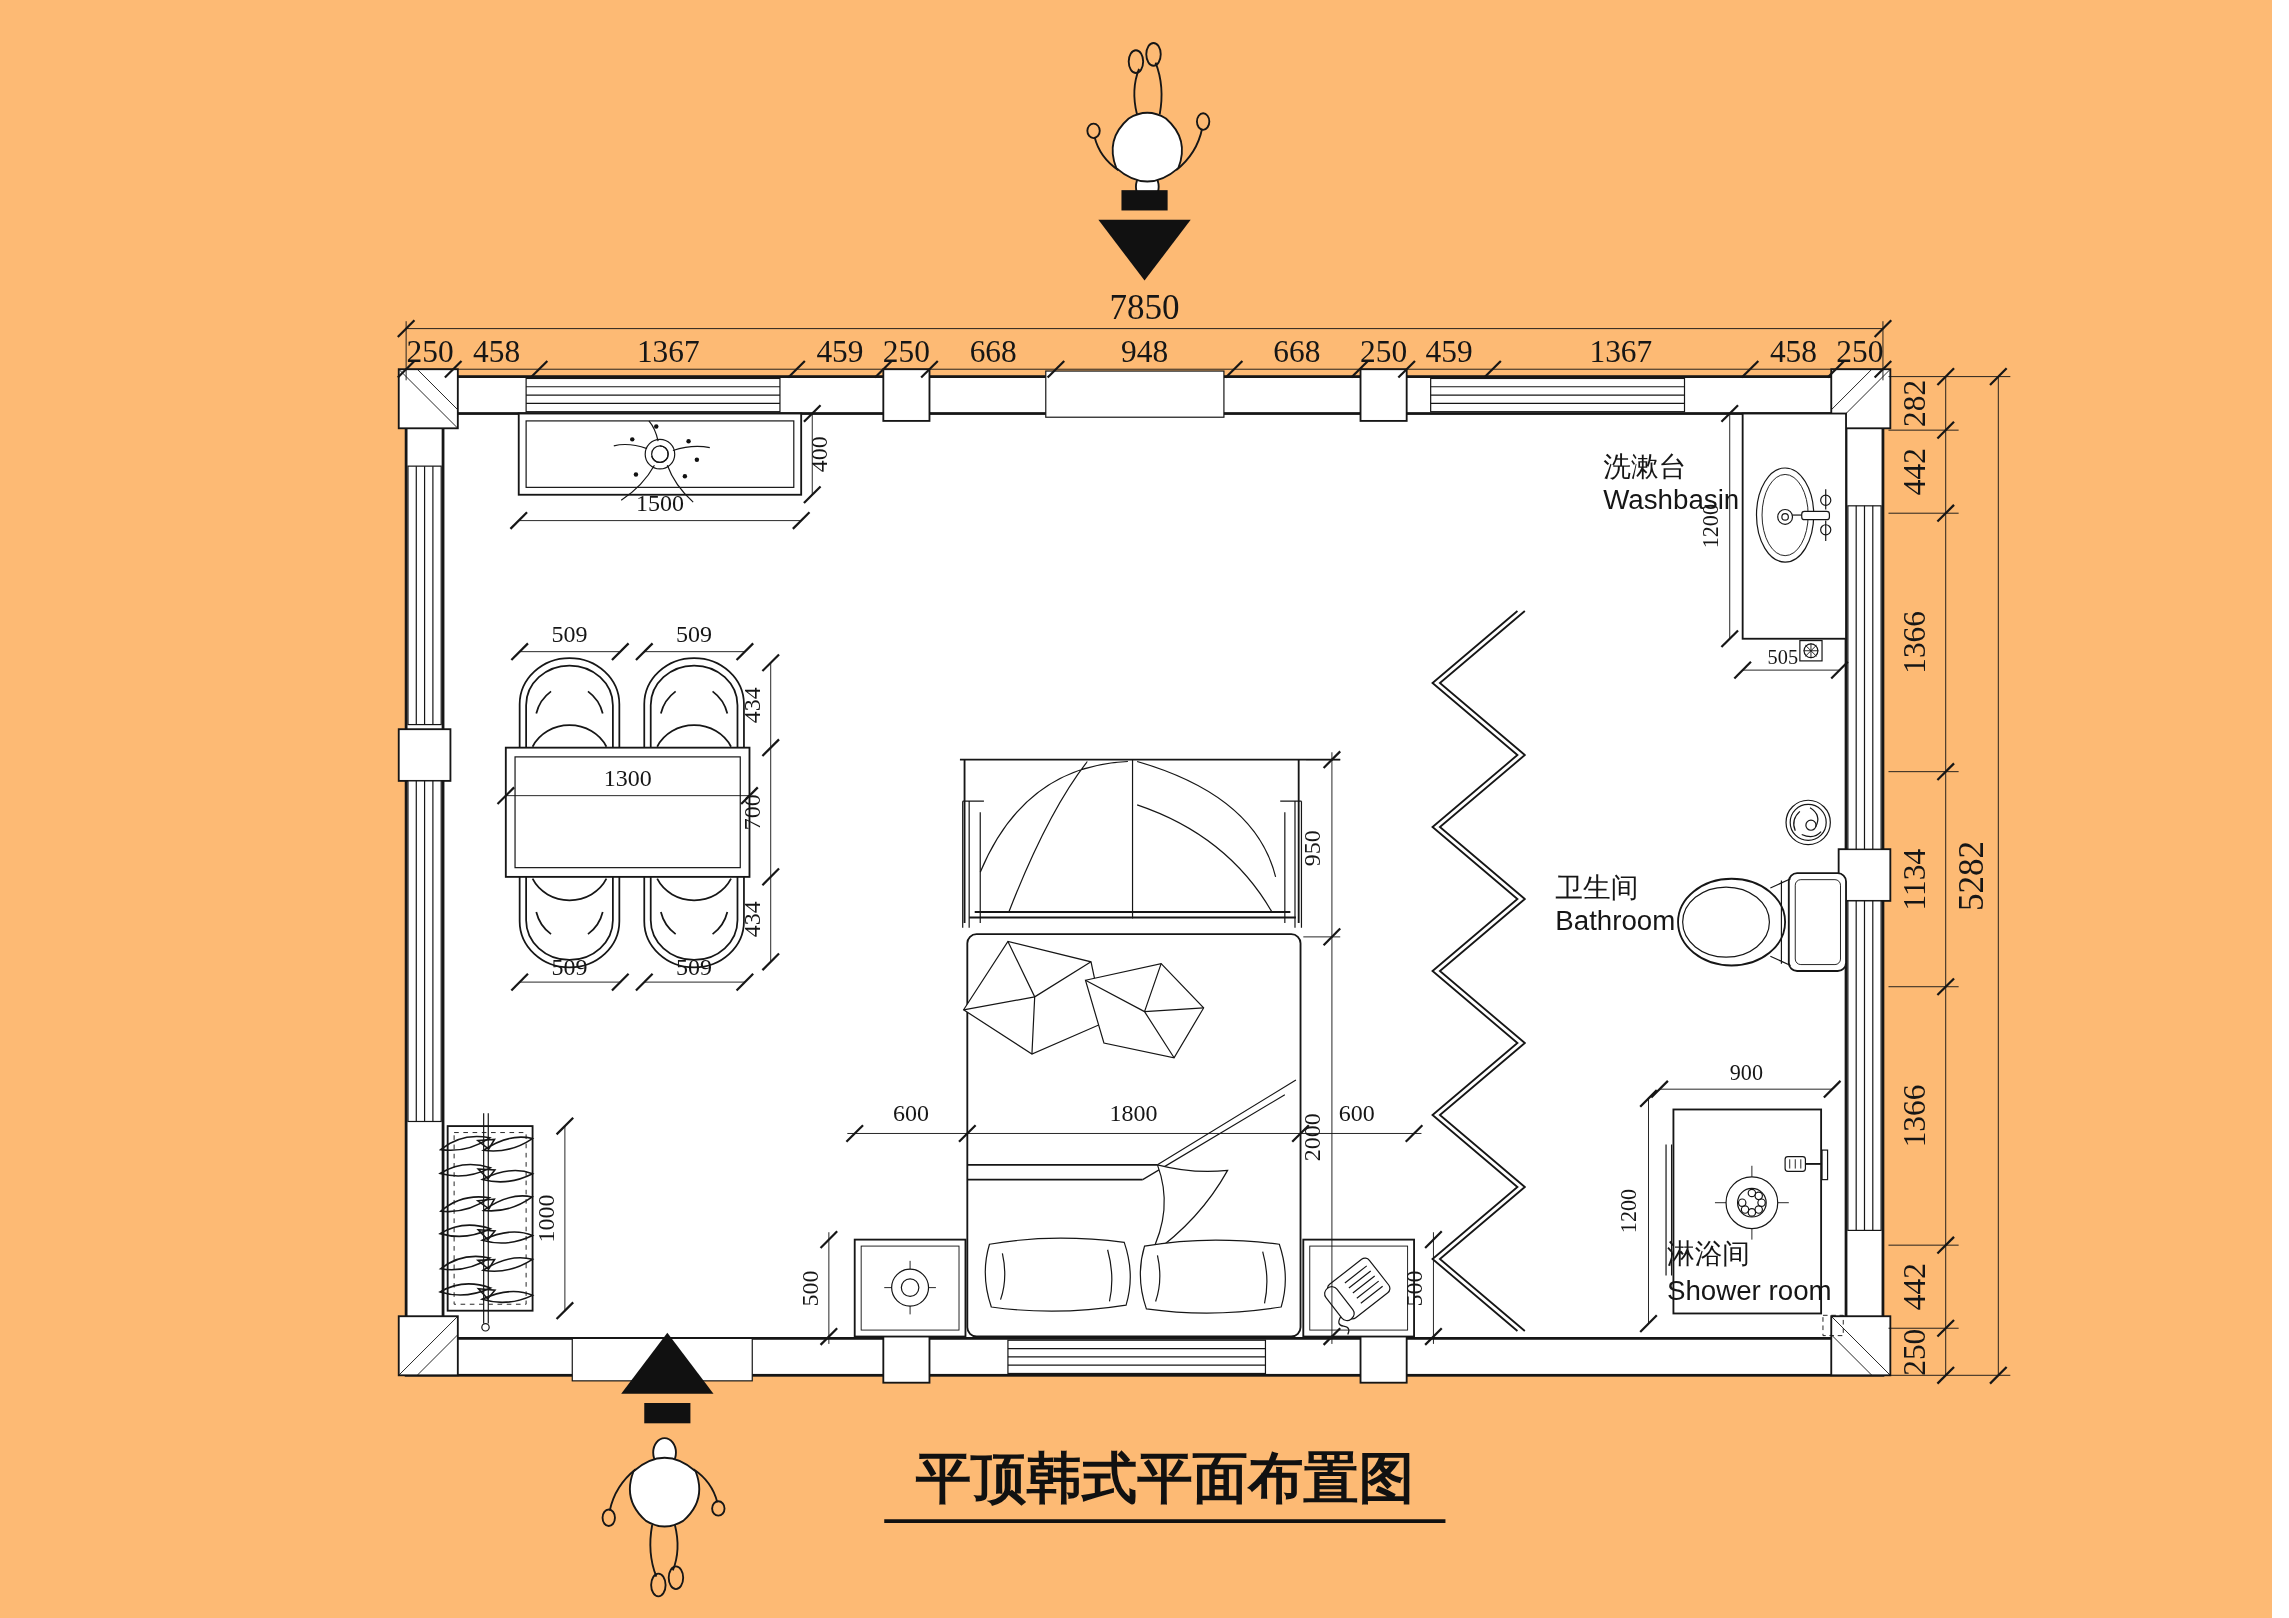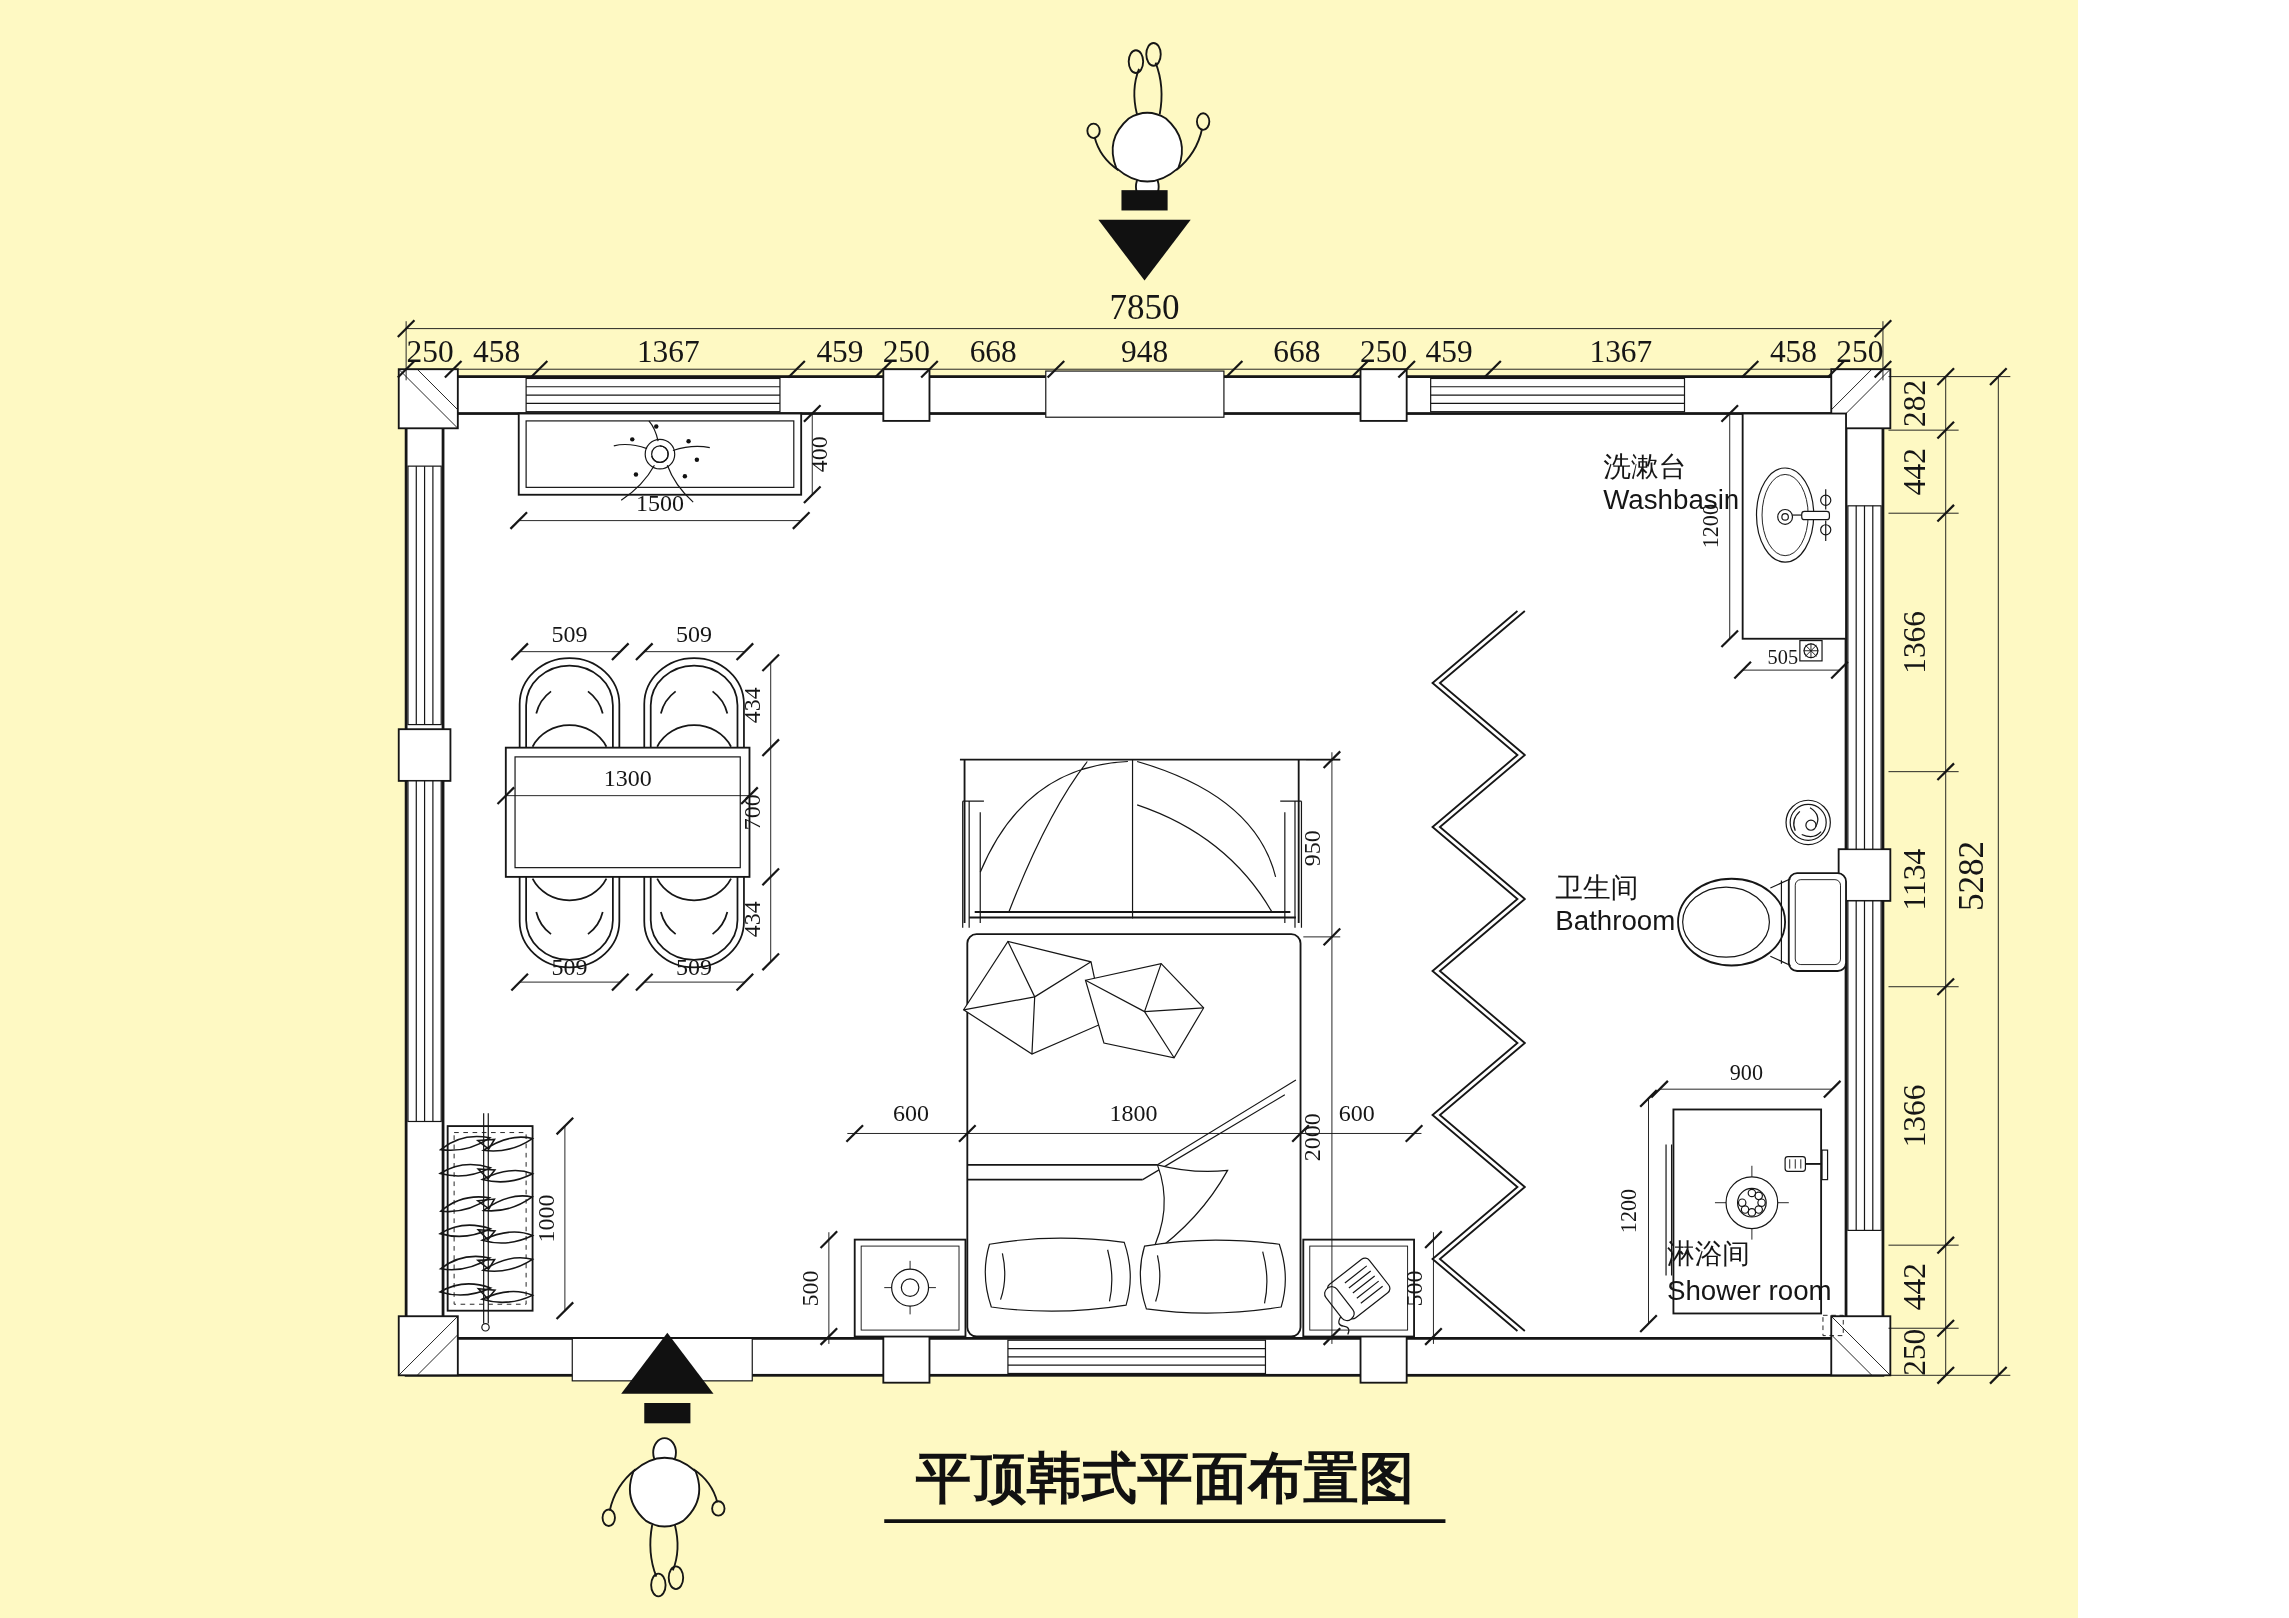--- a/index.html
+++ b/index.html
@@ -1,16 +1,16 @@
 <!DOCTYPE html>
 <html style="font-size:14.8px"><head>
 <meta charset="utf-8">
 <style>
   html,body{margin:0;padding:0;background:#ffffff;}
-  .page{width:2078px;height:1619px;position:relative;background:#fef9c3;overflow:hidden;}
+  .page{width:2272px;height:1619px;position:relative;background:#fdba74;overflow:hidden;}
   svg{display:block;}
   .ln{stroke:#161616;fill:none;}
   .thick{stroke-width:3;}
   .med{stroke-width:2;}
   .thin{stroke-width:1.3;}
   .hair{stroke-width:1;}
   .wh{fill:#ffffff;}
   .blk{fill:#111111;stroke:none;}
   .dim{font-family:"Liberation Serif","DejaVu Serif",serif;fill:#161616;}
   .d34{font-size:34px;}

